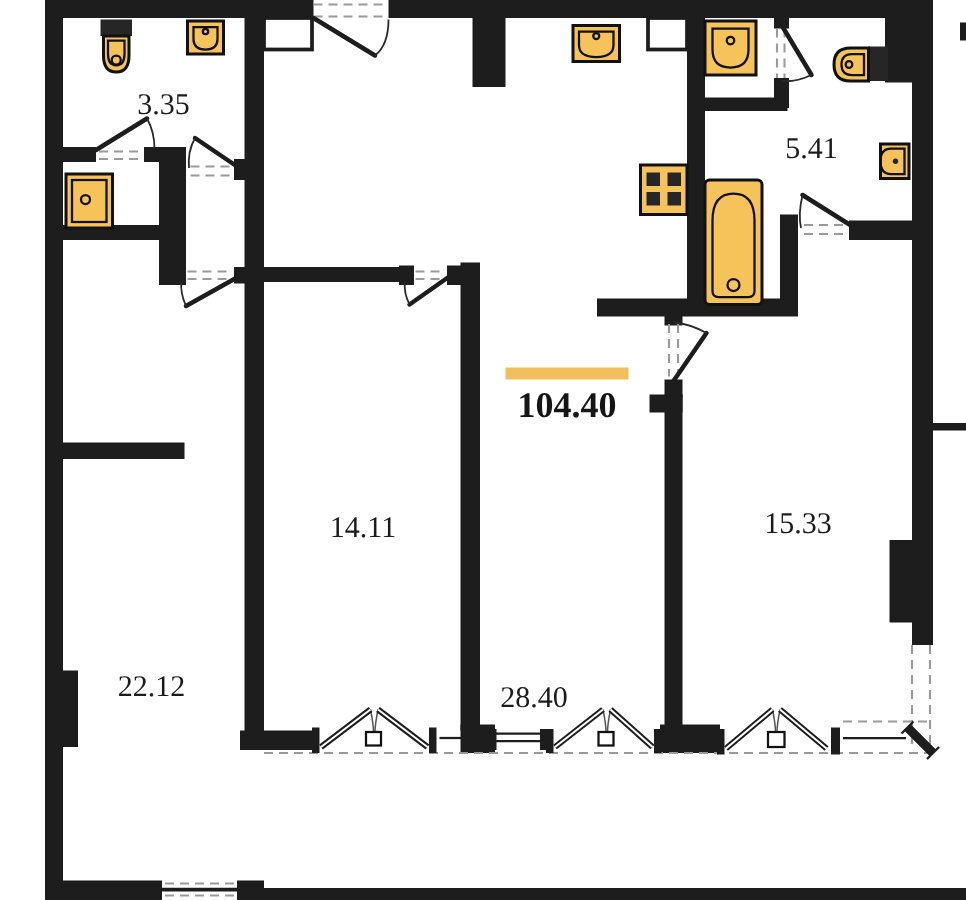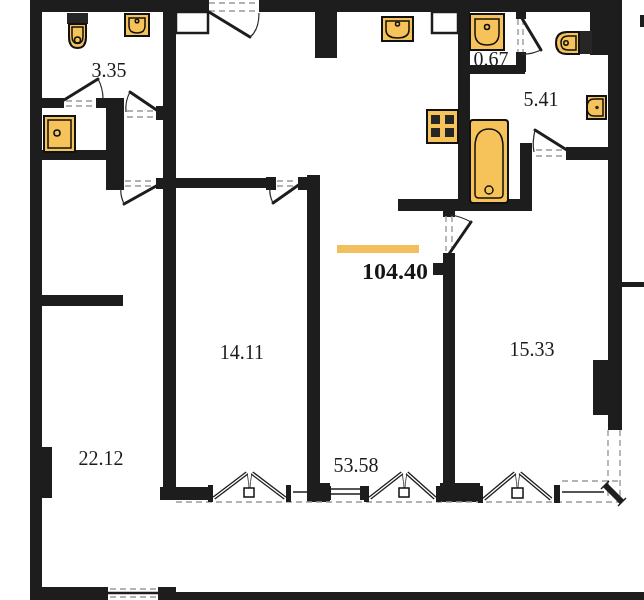--- a/index.html
+++ b/index.html
@@ -16,21 +16,21 @@
   .dash{stroke:#9a9a9a;stroke-width:1.4;stroke-dasharray:6 4;fill:none;}
   .thin{stroke:#1d1d1d;stroke-width:2.5;fill:none;}
   .thin1{stroke:#1d1d1d;stroke-width:1.5;fill:none;}
   .fdleaf{stroke:#1d1d1d;stroke-width:4;stroke-linecap:butt;}
   .fdcore{stroke:#fff;stroke-width:1.4;stroke-linecap:butt;}
   .guide{stroke:#555;stroke-width:1;fill:none;}
   .handle{fill:#fff;stroke:#111;stroke-width:1.5;}
   .xdoor{stroke:#1d1d1d;stroke-width:6;stroke-linecap:butt;}
   .roomlabel{position:absolute;width:70px;text-align:center;font-size:20px;
              color:#1b1b1b;letter-spacing:0;}
-  .totallabel{position:absolute;width:100px;text-align:right;font-size:24px;
+  .totallabel{position:absolute;width:100px;text-align:center;font-size:24px;
               font-weight:bold;color:#151515;}
 </style>
 </head>
 <body>
 
 <div id="plan">
   <svg width="644" height="600" viewBox="0 0 644 600">
 
     <g>
 
@@ -253,20 +253,19 @@
     <g>
       <rect class="fx" x="440" y="120" width="38" height="83" rx="3"></rect>
       <path class="fxline" d="M445,194 q0,4 4,4 h20 q4,0 4,-4 L473,147 Q473,129 459,129 Q445,129 445,147 z"></path>
       <circle class="fxline" cx="459" cy="190" r="4"></circle>
     </g>
 
     <rect x="307" y="245" width="82" height="8" fill="#F2BF5E"></rect>
   </svg>
 
   <div class="roomlabel" style="left:44px;top:59px;">3.35</div>
-  <div class="roomlabel" style="left:426px;top:48px;">0.67</div>
   <div class="roomlabel" style="left:476px;top:88px;">5.41</div>
   <div class="roomlabel" style="left:177px;top:341px;">14.11</div>
   <div class="roomlabel" style="left:467px;top:338px;text-align:center;">15.33</div>
   <div class="roomlabel" style="left:36px;top:447px;">22.12</div>
-  <div class="roomlabel" style="left:291px;top:454px;">53.58</div>
+  <div class="roomlabel" style="left:291px;top:454px;">28.40</div>
   <div class="totallabel" style="left:298px;top:258px;">104.40</div>
 </div>
 
 </body></html>

